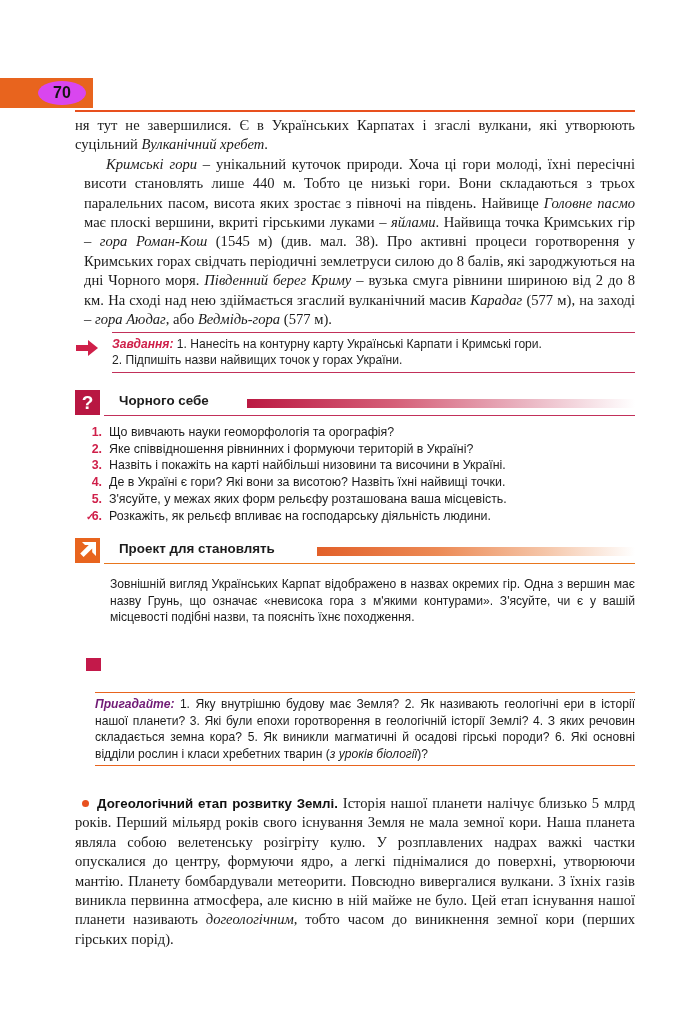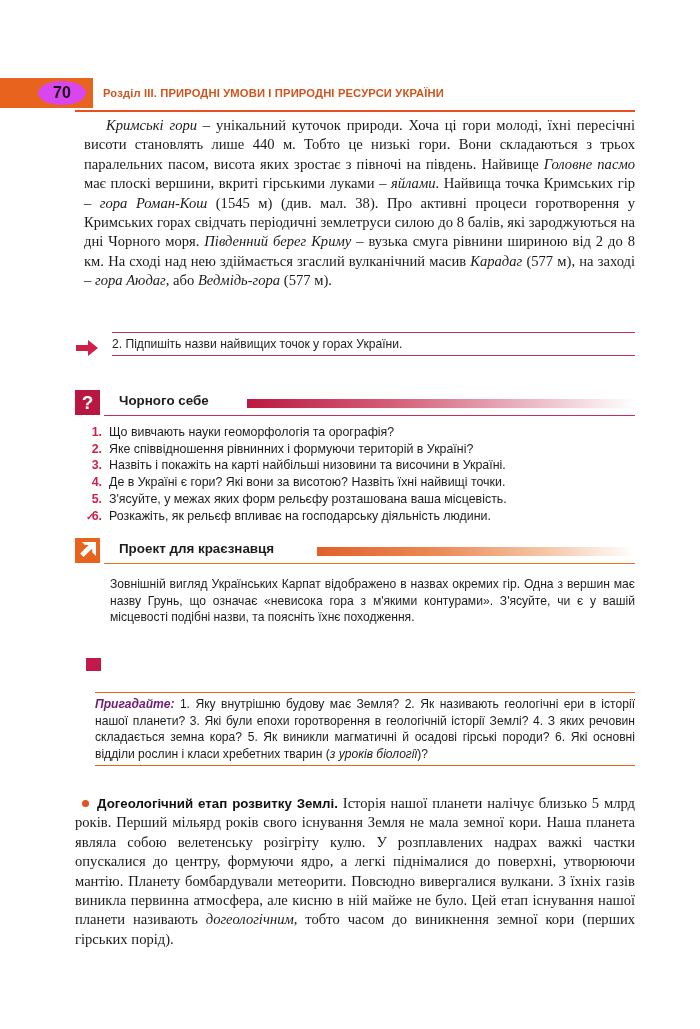--- a/index.html
+++ b/index.html
@@ -306,33 +306,34 @@
     color: #111111;
   }
 </style>
 </head>
 <body>
 
 <div class="page-header">
   <div class="header-band"></div>
   <div class="header-title-bg"></div>
   <div class="page-number-ellipse">70</div>
-  <div class="header-title">Розділ III. ПРИРОДНІ УМОВИ І ПРИРОДНІ РЕСУРСИ УКРАЇНИ</div>
 </div>
 <div class="header-rule"></div>
 
 <div class="content">
+  <p class="body"><span>ня тут не завершилися. Є в Українських Карпатах і згаслі вулкани, які утворюють суцільний </span><span class="it">Вулканічний хребет</span><span>.</span></p>
   <p class="body indent"><span class="it">Кримські гори</span><span> – унікальний куточок природи. Хоча ці гори молоді, їхні пересічні висоти становлять лише 440 м. Тобто це низькі гори. Вони складаються з трьох паралельних пасом, висота яких зростає з півночі на південь. Найвище </span><span class="it">Головне пасмо</span><span> має плоскі вершини, вкриті гірськими луками – </span><span class="it">яйлами</span><span>. Найвища точка Кримських гір – </span><span class="it">гора Роман-Кош</span><span> (1545 м) (див. мал. 38). Про активні процеси горотворення у Кримських горах свідчать періодичні землетруси силою до 8 балів, які зароджуються на дні Чорного моря. </span><span class="it">Південний берег Криму</span><span> – вузька смуга рівнини шириною від 2 до 8 км. На сході над нею здіймається згаслий вулканічний масив </span><span class="it">Карадаг</span><span> (577 м), на заході – </span><span class="it">гора Аюдаг</span><span>, або </span><span class="it">Ведмідь-гора</span><span> (577 м).</span></p>
 </div>
 
 <div class="task-block">
   <svg class="task-arrow" viewBox="0 0 24 18">
     <path d="M1 6 H13 V1 L23 9 L13 17 V12 H1 Z" fill="#cf1f49"></path>
   </svg>
   <div class="task-inner">
+    <div class="task-line"><span class="task-label">Завдання:</span><span> 1. Нанесіть на контурну карту Українські Карпати і Кримські гори.</span></div>
     <div class="task-line">2. Підпишіть назви найвищих точок у горах України.</div>
   </div>
 </div>
 
 <div class="sec-header" style="left:75px; top:390px;">
   <div class="sec-icon crimson">?</div>
   <div class="sec-title">Чорного себе</div>
   <div class="sec-gradient crimson"></div>
   <div class="sec-baseline crimson"></div>
 </div>
@@ -364,21 +365,21 @@
       <span class="q-text">Розкажіть, як рельєф впливає на господарську діяльність людини.</span>
     </div>
 </div>
 
 <div class="sec-header" style="left:75px; top:538px;">
   <div class="sec-icon orange">
     <svg width="21" height="21" viewBox="0 0 21 21">
       <path d="M5 2 H19 V16 L15.2 12.2 V8.4 L6.6 17 L3.2 13.6 L11.8 5 H8 Z" fill="#ffffff"></path>
     </svg>
   </div>
-  <div class="sec-title">Проект для краєзнавця</div>
+  <div class="sec-title">Проект для становлять</div>
   <div class="sec-gradient orange"></div>
   <div class="sec-baseline orange"></div>
 </div>
 
 <div class="project-text">Зовнішній вигляд Українських Карпат відображено в назвах окремих гір. Одна з вершин має назву Грунь, що означає «невисока гора з м'якими контурами». З'ясуйте, чи є у вашій місцевості подібні назви, та поясніть їхнє походження.</div>
 
 <div class="para-heading">
   <span class="para-bullet"></span>
 </div>
 

